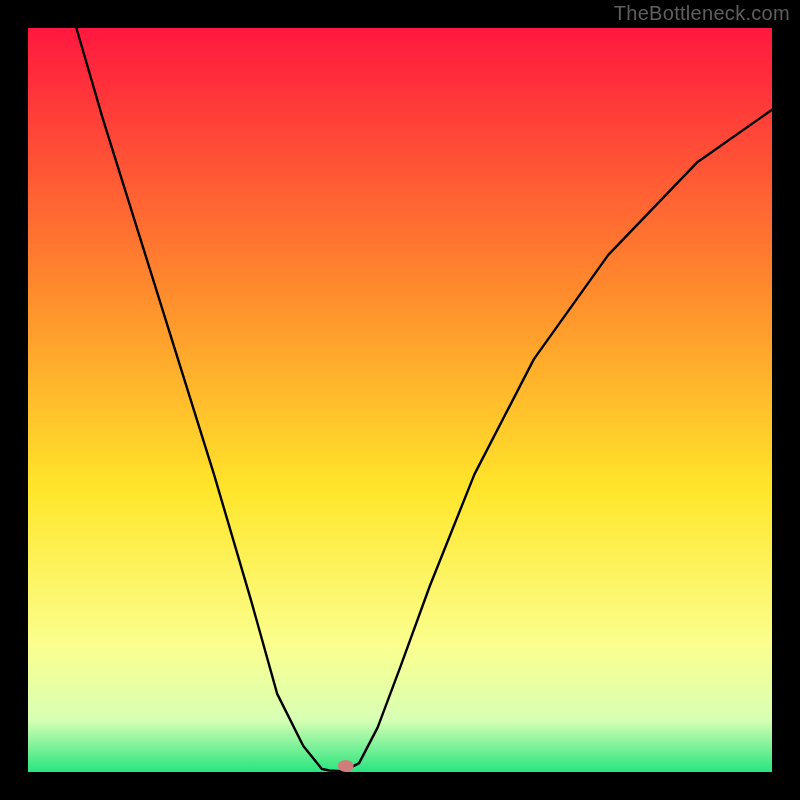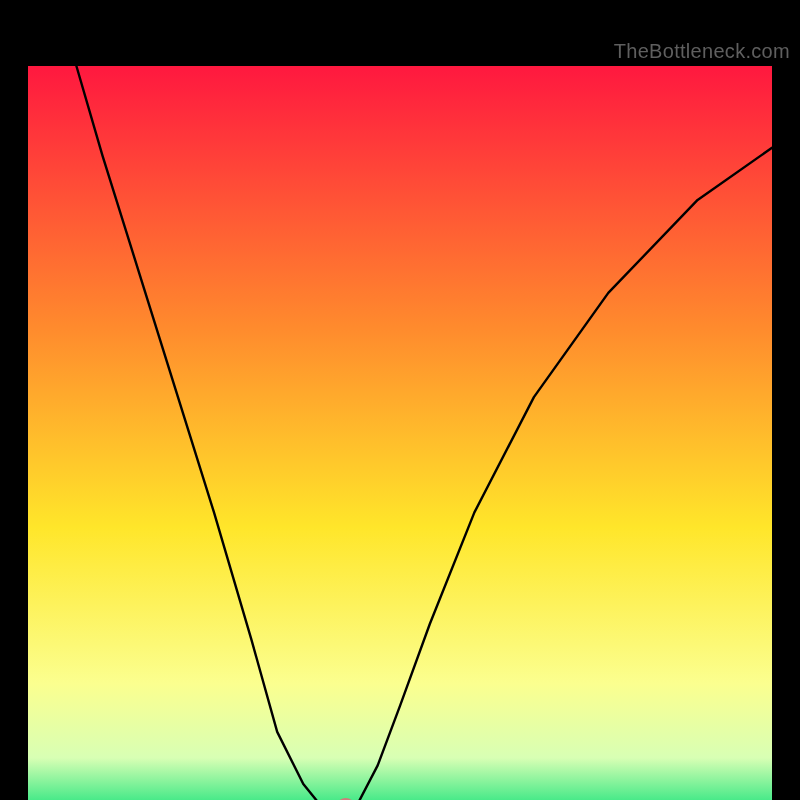--- a/index.html
+++ b/index.html
@@ -10,21 +10,20 @@
     overflow: hidden;
     font-family: Arial, Helvetica, sans-serif;
     background: #000;
   }
   .frame {
     position: relative;
     width: 800px;
     height: 656px;
     background: #000;
     box-sizing: border-box;
-    margin-top: 38px;
   }
   .watermark {
     position: absolute;
     top: 2px;
     right: 10px;
     color: #5f5f5f;
     font-size: 20px;
     font-weight: 400;
     letter-spacing: 0.3px;
     z-index: 10;

